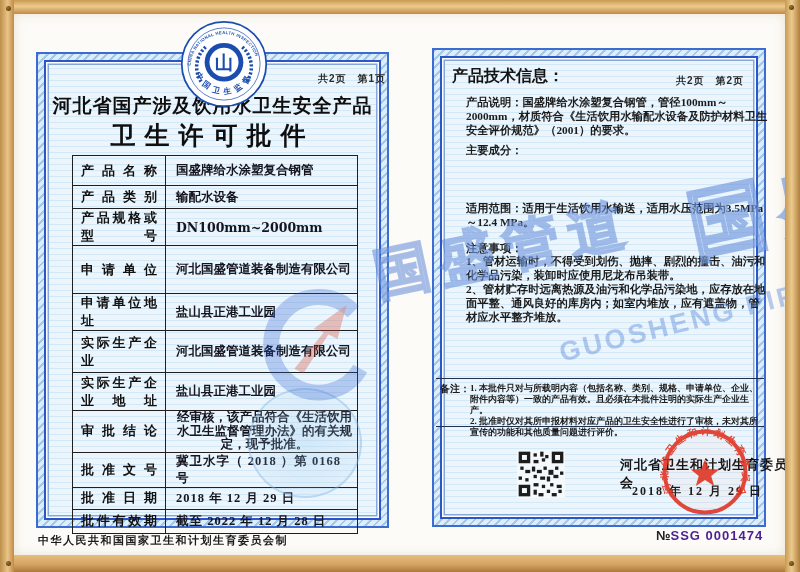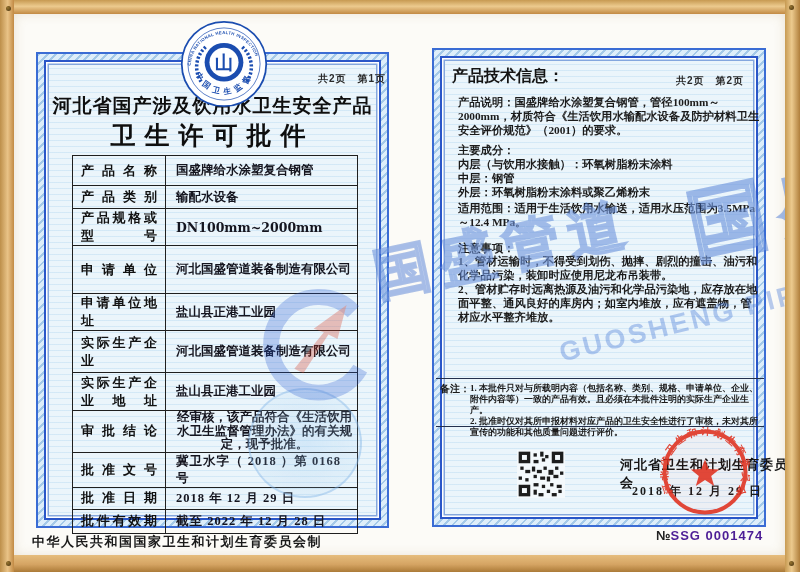--- a/index.html
+++ b/index.html
@@ -43,24 +43,24 @@
   .cert-table th, .cert-table td { border:1.4px solid #1f1f1f; vertical-align:middle; }
   .cert-table th { width:93px; font-size:13px; font-weight:bold; color:#111;
                    padding:0 8px; text-align:justify; text-align-last:justify; }
   .cert-table td { font-size:12.5px; font-weight:bold; color:#15151f; padding:0 4px 0 10px; }
   .r0{height:30px}.r1{height:23px}.r2{height:25px}.r3{height:48px}.r4{height:29px}.r5{height:42px}
   .r6{height:38px}.r7{height:37px}.r8{height:24px}.r9{height:22px}.r10{height:24px}
   .val-mono { font-family:"DejaVu Serif",serif; font-size:11.5px; }
   .val-small { font-size:11px; line-height:13.5px; text-align:center; padding:0 6px; }
   .val-date { letter-spacing:1px; }
 
-  .footer1 { left:32px; top:533px; font-weight:bold; font-size:13px; color:#1a1a1a; letter-spacing:1.5px; }
+  .footer1 { left:38px; top:533px; font-weight:bold; font-size:11px; color:#1a1a1a; letter-spacing:1.5px; }
 
   .h2 { left:452px; top:66px; font-size:16px; font-weight:bold; color:#141414; }
-  .body2 { font-size:11.3px; font-weight:600; line-height:14px; color:#1b1b1b; }
+  .body2 { font-size:11.3px; font-weight:600; line-height:14px; color:#1b1b1b;margin-left:8px; }
   .p-desc  { left:458px; top:95px;  width:304px; }
   .p-comp-title { left:458px; top:143px; }
   .p-comp  { left:458px; top:157px; width:304px; }
   .p-scope { left:458px; top:201px; width:302px; }
   .p-notes-title { left:458px; top:241px; }
   .p-note1 { left:458px; top:254px; width:304px; }
   .p-note2 { left:458px; top:282px; width:304px; }
 
   .rule { left:436px; width:328px; height:0; border-top:1.5px solid #23304d; }
   .rule1 { top:378px; } .rule2 { top:426px; }
@@ -196,25 +196,20 @@
 
   <div class="page page2">
     <div class="page-inner"></div>
   </div>
 
   <div class="abs pm pm2">共2页　第2页</div>
 
   <div class="abs h2">产品技术信息：</div>
   <div class="abs body2 p-desc">产品说明：国盛牌给水涂塑复合钢管，管径100mm～2000mm，材质符合《生活饮用水输配水设备及防护材料卫生安全评价规范》（2001）的要求。</div>
   <div class="abs body2 p-comp-title">主要成分：</div>
-  <div class="abs body2 p-comp">
-    <div>内层（与饮用水接触）：环氧树脂粉末涂料</div>
-    <div>中层：钢管</div>
-    <div>外层：环氧树脂粉末涂料或聚乙烯粉末</div>
-  </div>
   <div class="abs body2 p-scope">适用范围：适用于生活饮用水输送，适用水压范围为3.5MPa～12.4 MPa。</div>
   <div class="abs body2 p-notes-title">注意事项：</div>
   <div class="abs body2 p-note1">1、管材运输时，不得受到划伤、抛摔、剧烈的撞击、油污和化学品污染，装卸时应使用尼龙布吊装带。</div>
   <div class="abs body2 p-note2">2、管材贮存时远离热源及油污和化学品污染地，应存放在地面平整、通风良好的库房内；如室内堆放，应有遮盖物，管材应水平整齐堆放。</div>
 
   <div class="abs rule rule1"></div>
   <div class="abs remark">
     <span class="remark-label">备注：</span>
     <span>
       <span>1. 本批件只对与所载明内容（包括名称、类别、规格、申请单位、企业、附件内容等）一致的产品有效。且必须在本批件注明的实际生产企业生产。</span>

